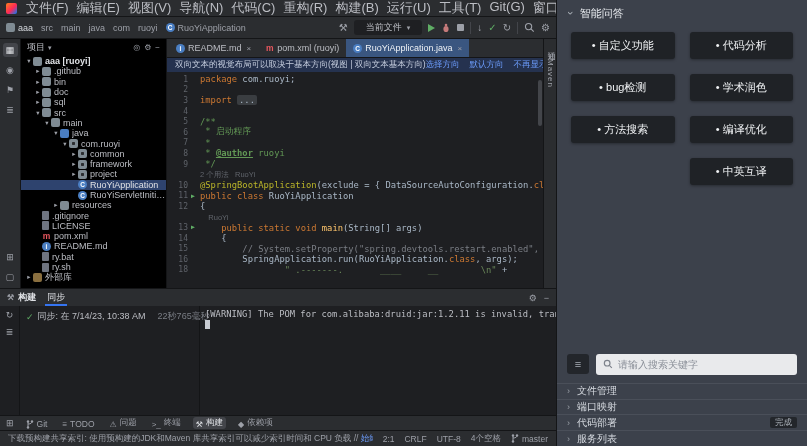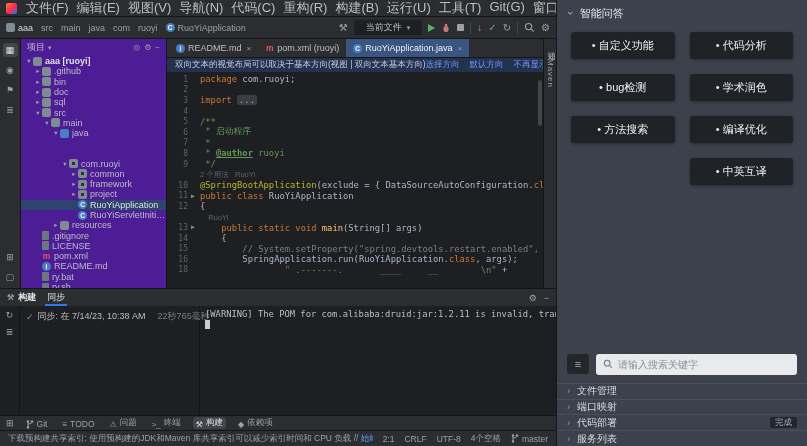--- a/index.html
+++ b/index.html
@@ -25,21 +25,21 @@
   .play { width:0; height:0; border-left:7px solid #5fad65; border-top:4.5px solid transparent; border-bottom:4.5px solid transparent; }
   .stopsq { width:7px; height:7px; background:#9da0a8; border-radius:1px; display:inline-block; }
   .tb-sep { width:1px; height:12px; background:#43454a; }
 
   .main { flex:1; display:flex; min-height:0; }
   .stripe-left { width:21px; background:#2b2d30; border-right:1px solid #141517; display:flex; flex-direction:column; align-items:center; padding:4px 0; gap:6px; flex:none; }
   .stripe-ico { width:15px; height:14px; display:flex; align-items:center; justify-content:center; color:#9da0a8; font-size:9px; border-radius:3px; }
   .stripe-ico.active { background:#43454a; color:#dfe1e5; }
   .vspacer { flex:1; }
 
-  .project { width:146px; background:#4c1d95; border-right:1px solid #141517; display:flex; flex-direction:column; flex:none; overflow:hidden; }
+  .project { width:146px; background:#000000; border-right:1px solid #141517; display:flex; flex-direction:column; flex:none; overflow:hidden; }
   .proj-header { height:17px; display:flex; align-items:center; gap:3px; padding:0 6px; font-size:9px; color:#bcbec4; flex:none; }
   .ph-icons { margin-left:auto; display:flex; gap:4px; color:#9da0a8; font-size:8px; }
   .tree { flex:1; overflow:hidden; }
   .tree-row { height:10.3px; display:flex; align-items:center; white-space:nowrap; font-size:9px; color:#bcbec4; }
   .tree-row.selected { background:#2e436e; color:#dfe1e5; }
   .tree-chev { width:8px; font-size:6.5px; color:#9da0a8; text-align:center; flex:none; }
   .tree-label { margin-left:3px; overflow:hidden; text-overflow:ellipsis; }
   .tree-label.bold { color:#dfe1e5; font-weight:bold; }
 
   .fico { width:9px; height:9px; border-radius:2px; display:inline-flex; align-items:center; justify-content:center; font-size:6.5px; font-weight:bold; color:#fff; flex:none; }
@@ -241,21 +241,21 @@
             <div class="tree-row" style="padding-left: 22px;">
               <span class="tree-chev">▾</span>
               <span class="fico fico-folder"></span>
               <span class="tree-label">main</span>
             </div>
             <div class="tree-row" style="padding-left: 31px;">
               <span class="tree-chev">▾</span>
               <span class="fico fico-folder-src"></span>
               <span class="tree-label">java</span>
             </div>
-            <div class="tree-row" style="padding-left: 40px; margin-top: 20px;">
+            <div class="tree-row" style="padding-left: 40px;">
               <span class="tree-chev">▾</span>
               <span class="fico fico-package"></span>
               <span class="tree-label">com.ruoyi</span>
             </div>
             <div class="tree-row" style="padding-left: 49px;">
               <span class="tree-chev">▸</span>
               <span class="fico fico-package"></span>
               <span class="tree-label">common</span>
             </div>
             <div class="tree-row" style="padding-left: 49px;">

